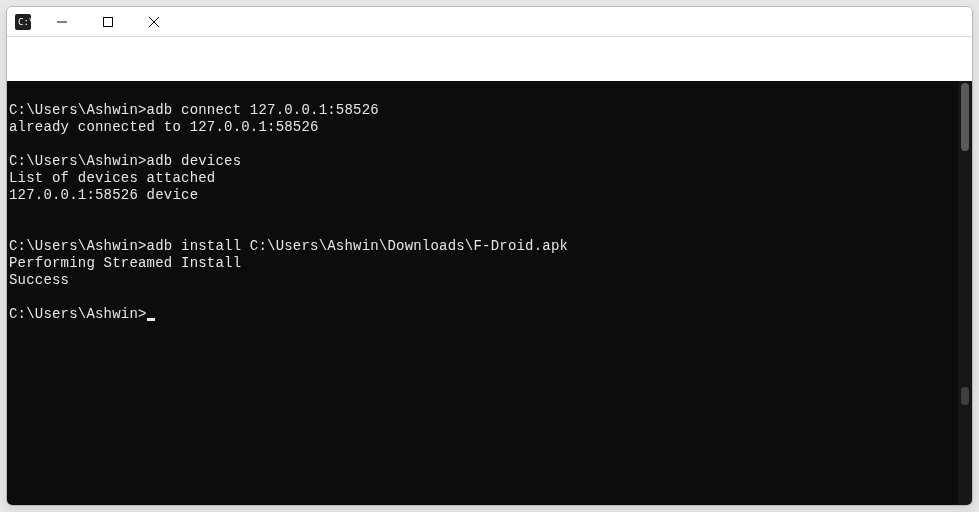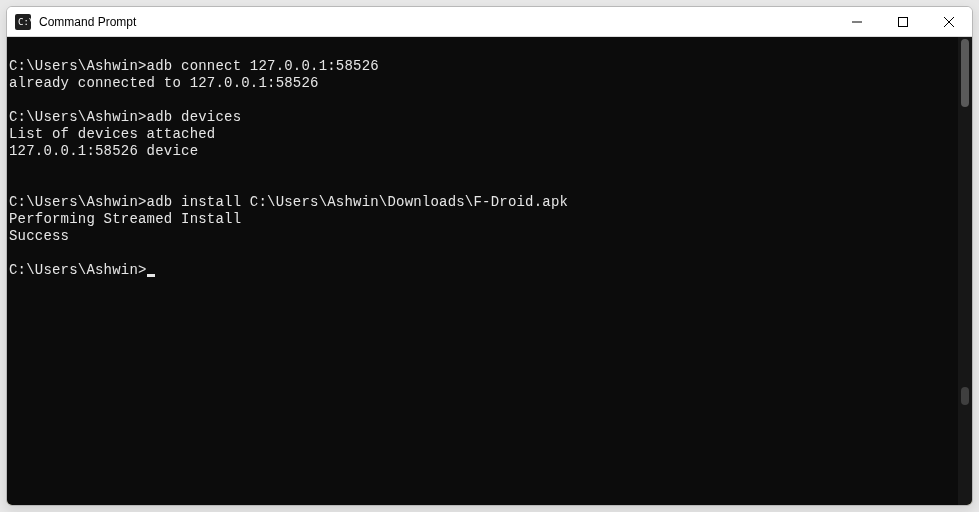--- a/index.html
+++ b/index.html
@@ -57,20 +57,21 @@
     display: flex;
     align-items: center;
     justify-content: center;
     cursor: pointer;
   }
   .win-btn svg { display:block; }
   .terminal-wrap {
     flex:1;
     display:flex;
     background:#fef9c3;
+    margin-top:44px;
   }
   .terminal {
     flex:1;
     background: #0c0c0c;
     color: #e6e6e6;
     font-family: Consolas, "Courier New", monospace;
     font-size: 14px;
     line-height: 17px;
     padding: 4px 0 0 2px;
     white-space: pre;
@@ -115,21 +116,20 @@
 <body>
 
 <div class="window">
   <div class="titlebar">
     <span class="app-icon">
       <svg width="16" height="16" viewBox="0 0 16 16">
         <rect x="0" y="0" width="16" height="16" rx="2" fill="#1f1f1f"></rect>
         <text x="3" y="11" font-family="Consolas,monospace" font-size="9" fill="#ffffff">C:\</text>
       </svg>
     </span>
-    <span class="title-text">Command Prompt</span>
     <div class="win-controls">
       <div class="win-btn">
         <svg width="10" height="10" viewBox="0 0 10 10">
             <line x1="0" y1="5" x2="10" y2="5" stroke="#000" stroke-width="1"></line>
           </svg>
       </div>
       <div class="win-btn">
         <svg width="10" height="10" viewBox="0 0 10 10">
             <rect x="0.5" y="0.5" width="9" height="9" fill="none" stroke="#000" stroke-width="1"></rect>
           </svg>

